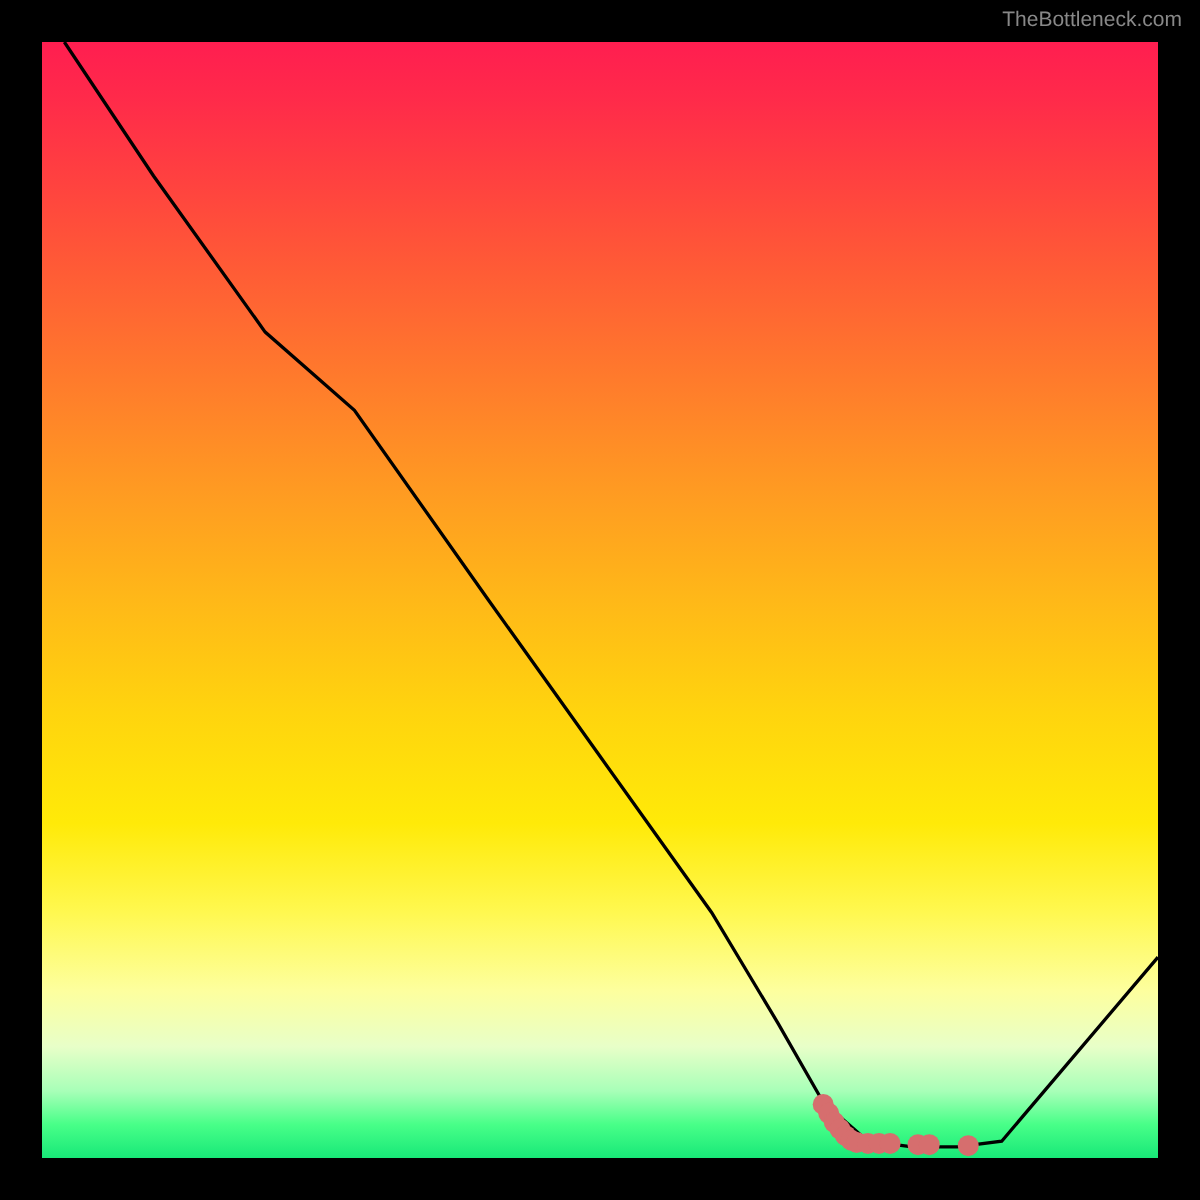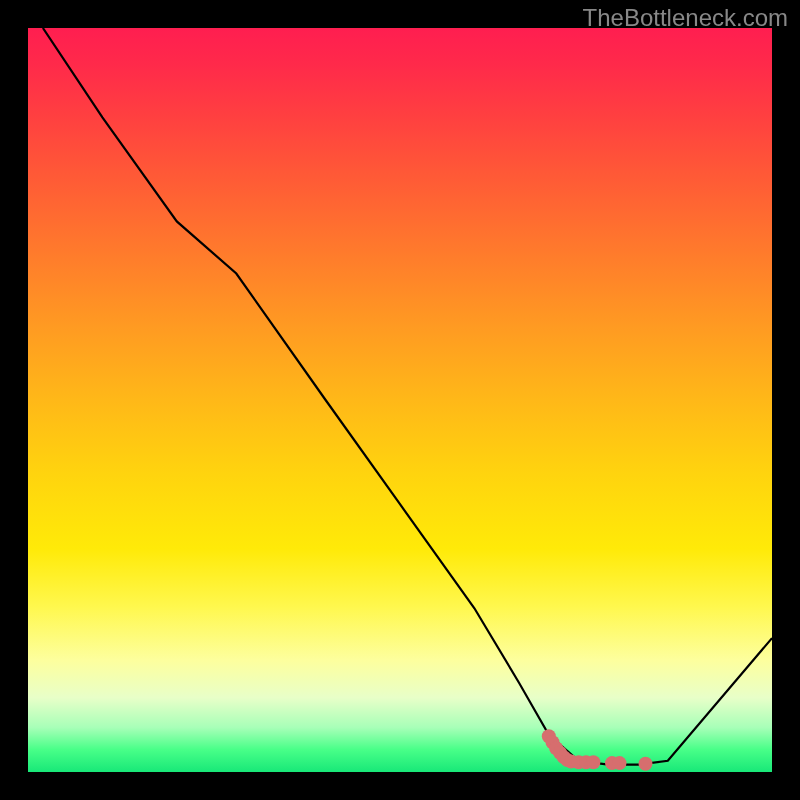--- a/index.html
+++ b/index.html
@@ -9,21 +9,21 @@
     background: #000;
     font-family: Arial, sans-serif;
     position: relative;
     overflow: hidden;
   }
   .watermark {
     position: absolute;
     top: 4px;
     right: 12px;
     color: #888;
-    font-size: 24px;
+    font-size: 14px;
     font-weight: normal;
     z-index: 10;
     margin-left: 34px;
   }
   .plot-area {
     position: absolute;
     left: 28px;
     top: 28px;
     width: 744px;
     height: 744px;

